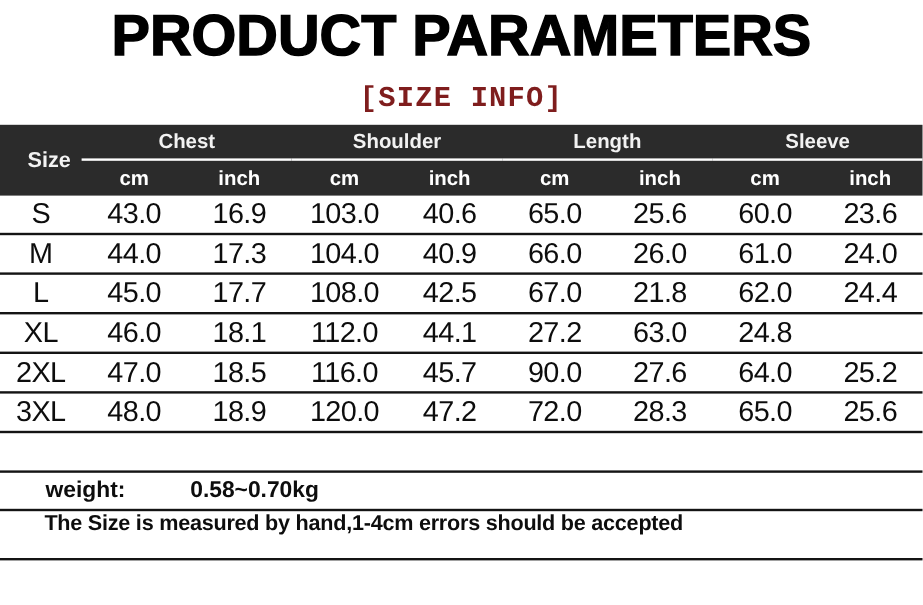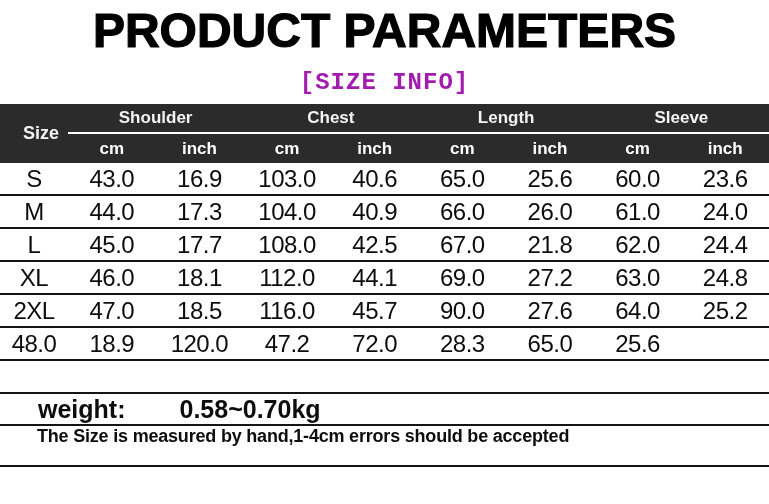--- a/index.html
+++ b/index.html
@@ -30,21 +30,21 @@
     color:#000;
   }
   .subtitle {
     margin-top:14px;
     text-align:center;
     font-family:"Liberation Mono", monospace;
     font-weight:bold;
     font-size:24px;
     line-height:26px;
     letter-spacing:1px;
-    color:#a21caf;
+    color:#7f1d1d;
   }
   .size-table { margin-top:8px; width:769px; }
   .thead {
     display:grid;
     grid-template-columns:68px repeat(8, 1fr);
     grid-template-rows:30px 29px;
     background:var(--header-bg);
     color:var(--header-text);
     font-weight:bold;
     font-size:17px;
@@ -63,21 +63,21 @@
     letter-spacing:-0.5px;
   }
   .trow .cell { text-align:center; }
   .spacer { height:31px; }
   .weight-row {
     height:32px;
     border-top:2px solid var(--line);
     display:flex;
     align-items:center;
     font-weight:bold;
-    font-size:25px;
+    font-size:19px;
     padding-left:38px;
   }
   .weight-row .weight-value { margin-left:54px; }
   .note-row {
     height:43px;
     border-top:2px solid var(--line);
     border-bottom:2px solid var(--line);
     display:flex;
     padding-left:37px;
     font-weight:bold;
@@ -90,22 +90,22 @@
 
 <div class="canvas">
 
   <div class="title">PRODUCT PARAMETERS</div>
 
   <div class="subtitle">[SIZE INFO]</div>
 
   <div class="size-table">
     <div class="thead">
       <div class="size-head">Size</div>
+      <div class="group">Chest</div>
       <div class="group">Shoulder</div>
-      <div class="group">Chest</div>
       <div class="group">Length</div>
       <div class="group">Sleeve</div>
       <div class="unit">cm</div>
       <div class="unit">inch</div>
       <div class="unit">cm</div>
       <div class="unit">inch</div>
       <div class="unit">cm</div>
       <div class="unit">inch</div>
       <div class="unit">cm</div>
       <div class="unit">inch</div>
@@ -143,37 +143,37 @@
           <div class="cell">21.8</div>
           <div class="cell">62.0</div>
           <div class="cell">24.4</div>
         </div>
         <div class="trow">
           <div class="cell">XL</div>
           <div class="cell">46.0</div>
           <div class="cell">18.1</div>
           <div class="cell">112.0</div>
           <div class="cell">44.1</div>
-          <div class="cell">69.0</div>
           <div class="cell">27.2</div>
           <div class="cell">63.0</div>
           <div class="cell">24.8</div>
         </div>
         <div class="trow">
           <div class="cell">2XL</div>
           <div class="cell">47.0</div>
           <div class="cell">18.5</div>
           <div class="cell">116.0</div>
           <div class="cell">45.7</div>
           <div class="cell">90.0</div>
           <div class="cell">27.6</div>
           <div class="cell">64.0</div>
           <div class="cell">25.2</div>
         </div>
         <div class="trow">
+          <div class="cell">3XL</div>
           <div class="cell">48.0</div>
           <div class="cell">18.9</div>
           <div class="cell">120.0</div>
           <div class="cell">47.2</div>
           <div class="cell">72.0</div>
           <div class="cell">28.3</div>
           <div class="cell">65.0</div>
           <div class="cell">25.6</div>
         </div>
       </div>

